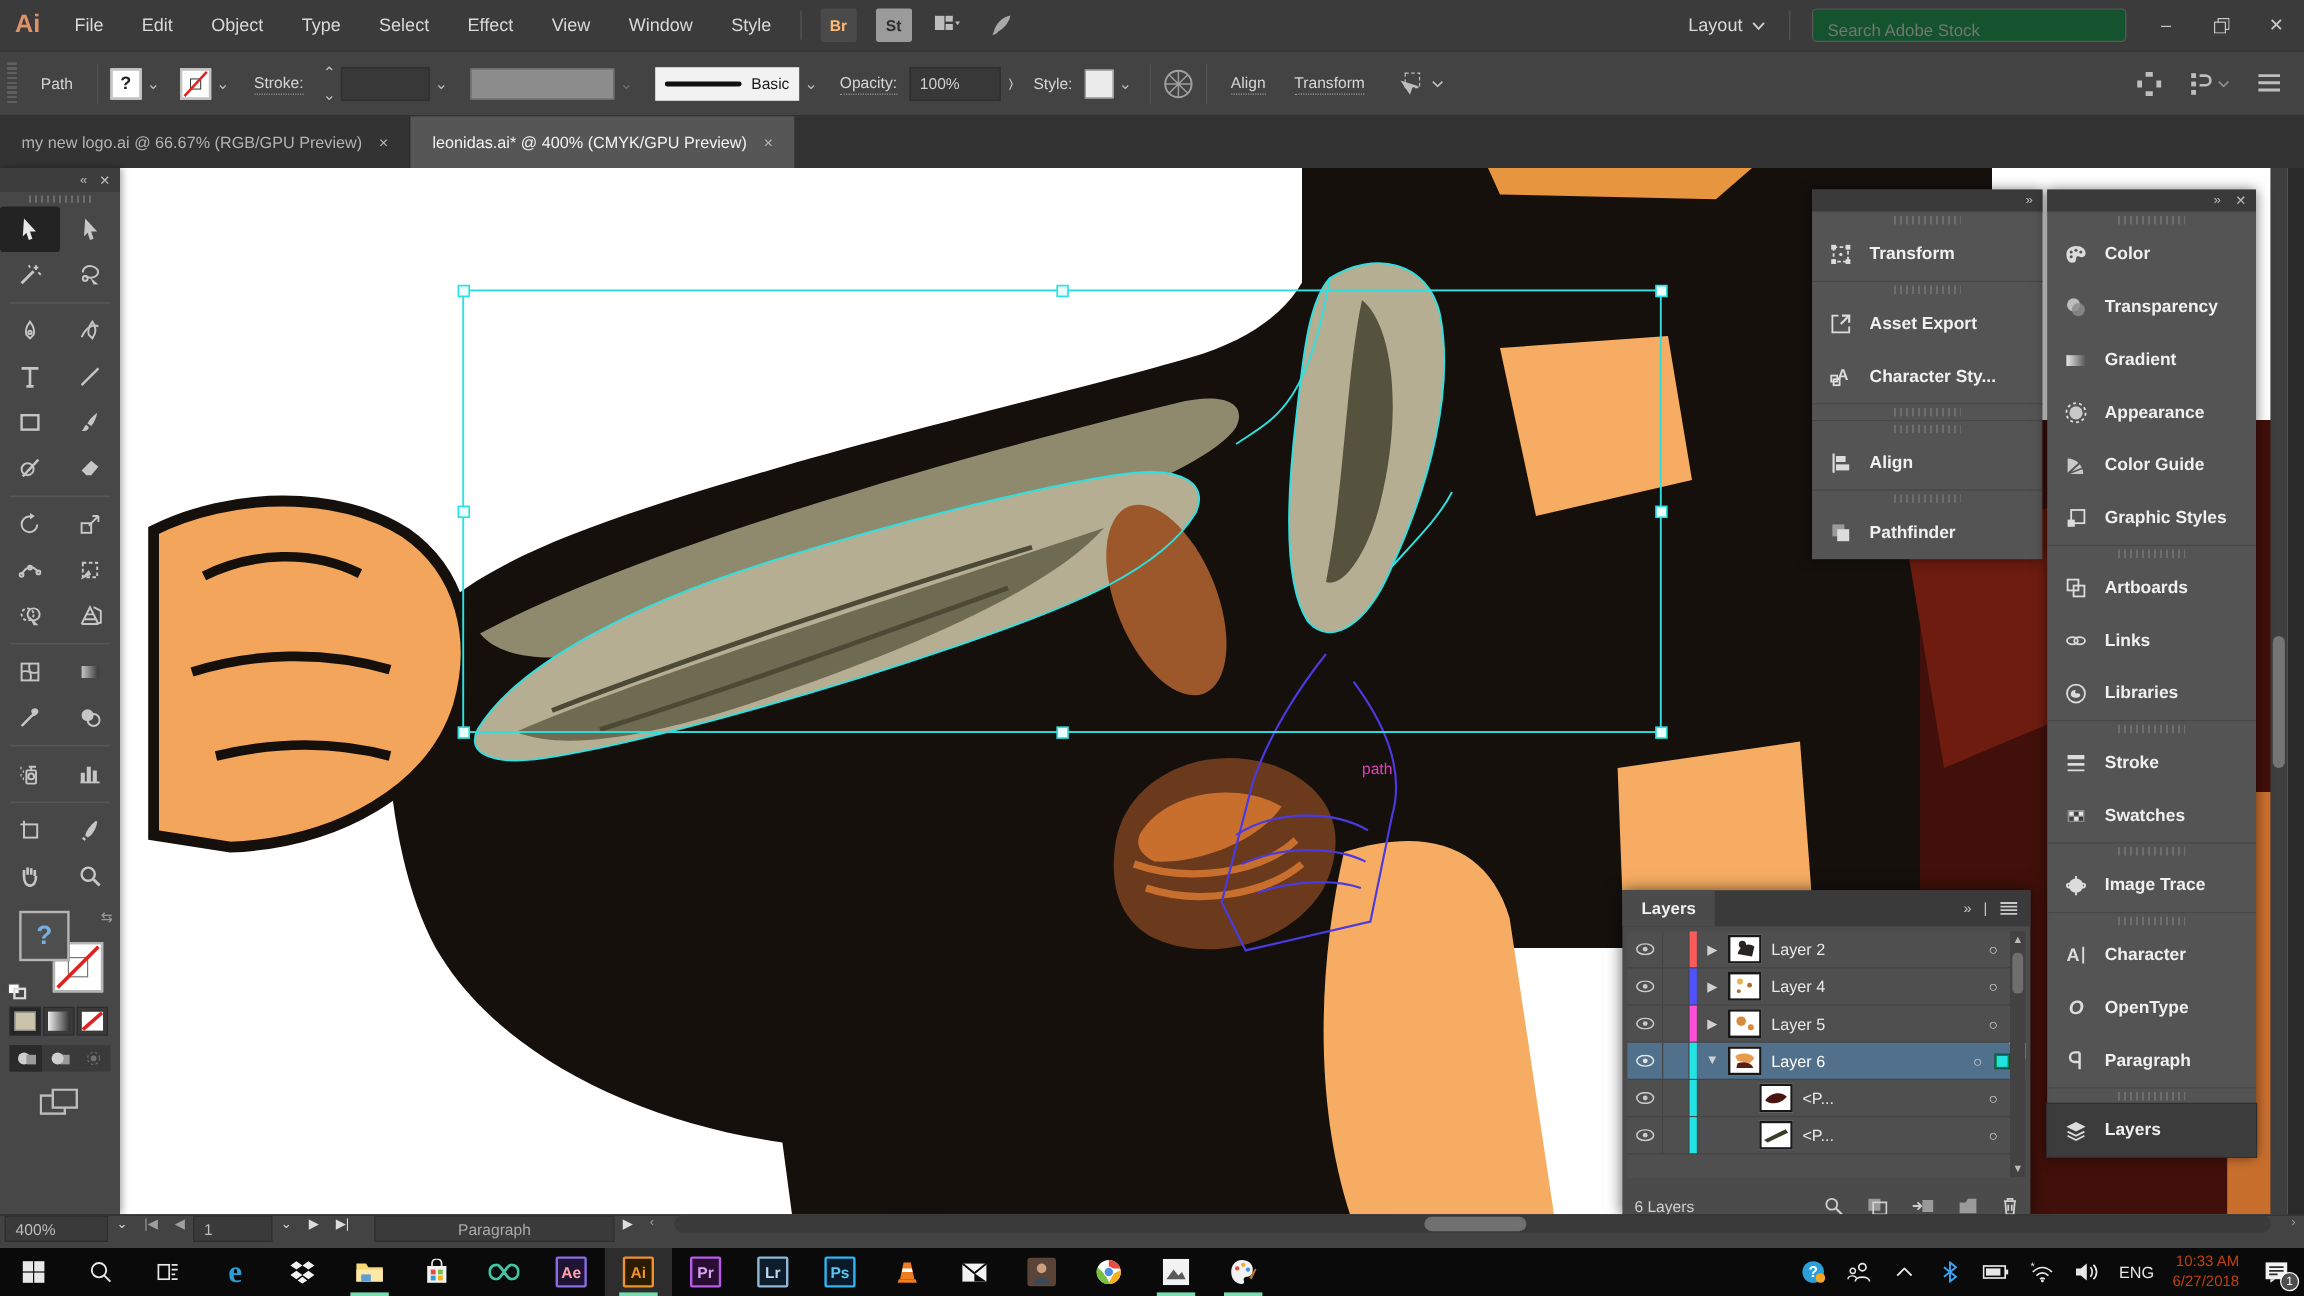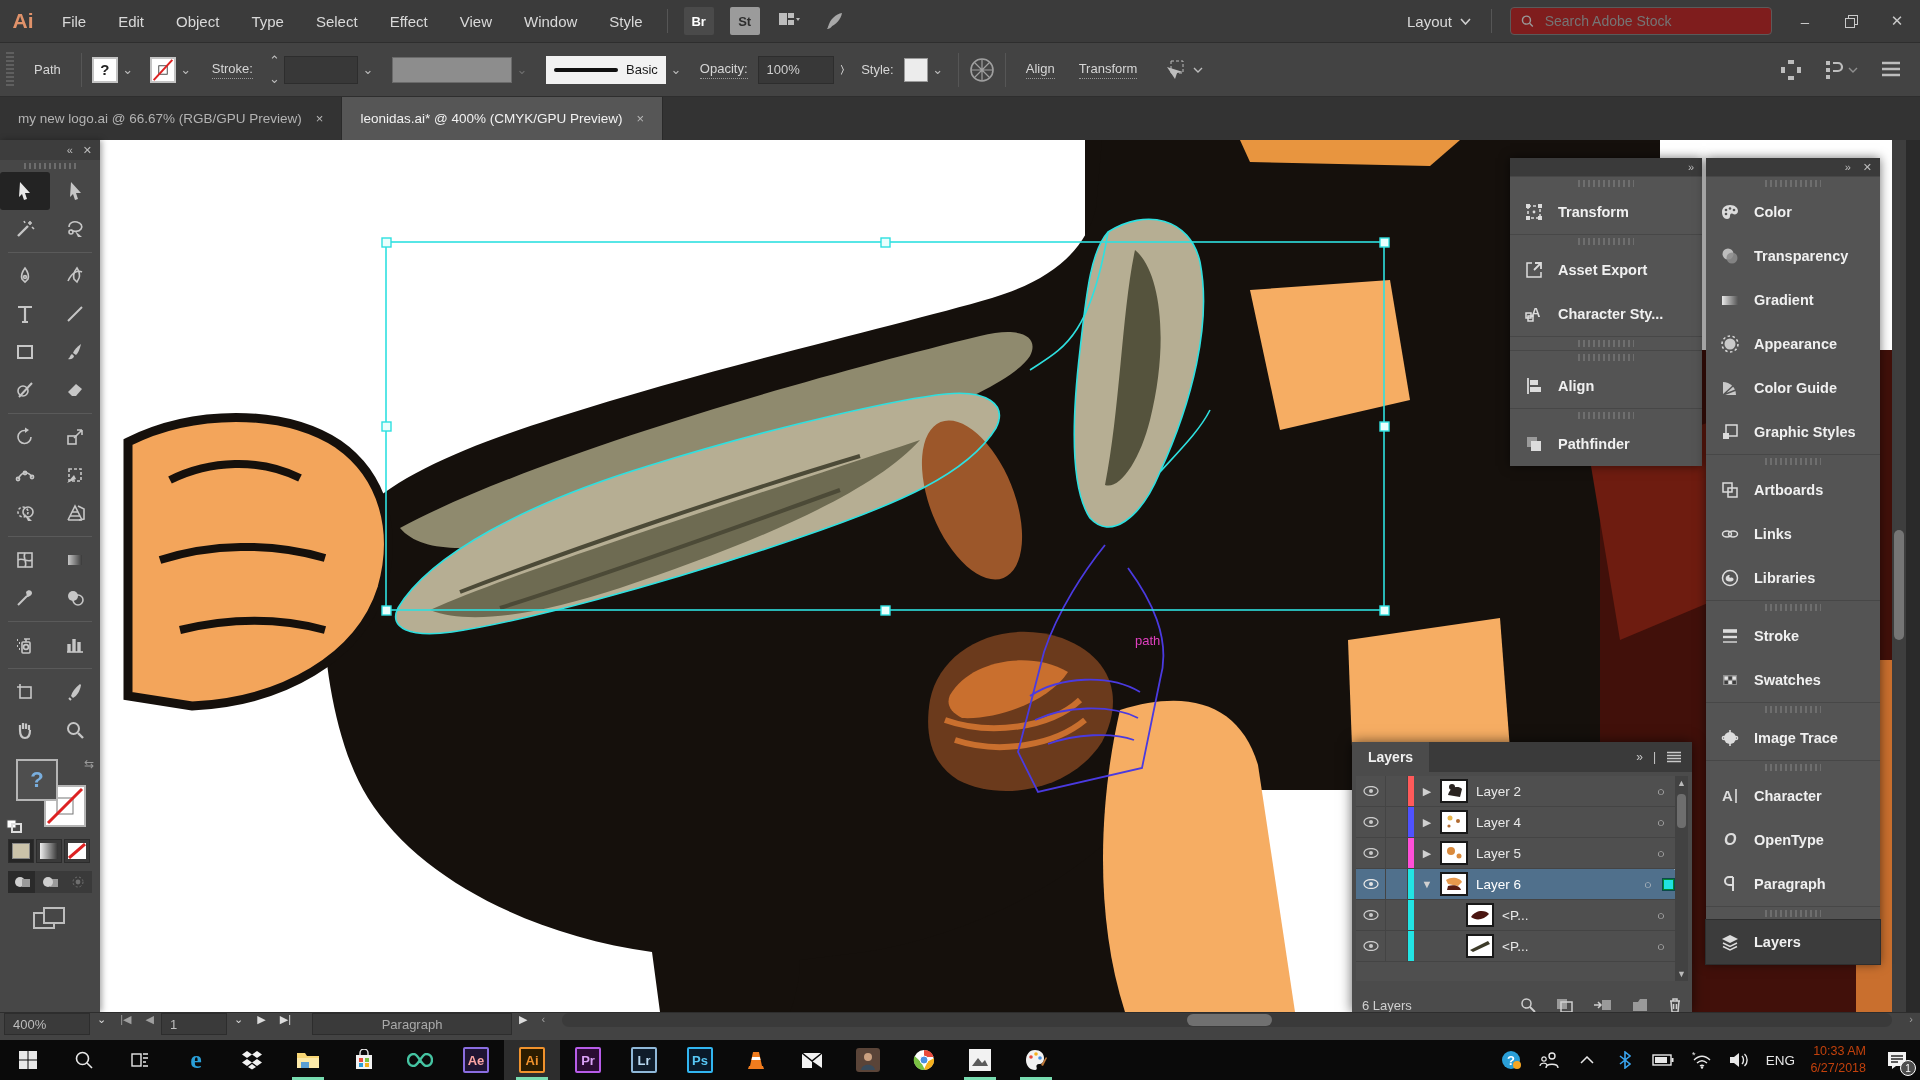--- a/index.html
+++ b/index.html
@@ -6,25 +6,25 @@
   *{box-sizing:border-box;font-family:"Liberation Sans",sans-serif;}
   .app{position:relative;width:1920px;height:1080px;overflow:hidden;background:#3b3b3b;padding-left:35px;}
   svg{display:block;}
 
   
   .menubar{position:absolute;left:0;top:0;width:1920px;height:42px;background:#3b3b3b;display:flex;align-items:center;color:#d9d9d9;}
   .ai-logo{width:46px;height:42px;display:flex;align-items:center;justify-content:center;color:#e0926a;font-size:21px;font-weight:bold;}
   .menu-item{padding:0 16px;font-size:15px;height:42px;display:flex;align-items:center;cursor:default;}
   .mb-sep{width:1px;height:24px;background:#565656;margin:0 8px;}
   .mb-app{width:30px;height:28px;border-radius:2px;display:flex;align-items:center;justify-content:center;font-size:13px;font-weight:bold;margin:0 8px;}
-  .mb-br{background:#4a4a4a;color:#ffffff;}
+  .mb-br{background:#4a4a4a;color:#fdba74;}
   .mb-st{background:#9b9b9b;color:#2e2e2e;}
   .mb-spacer{flex:1;}
   .layout-btn{display:flex;align-items:center;gap:8px;font-size:15px;padding:0 12px;}
-  .searchbox{display:flex;align-items:center;gap:8px;background:#7f1d1d;border:1px solid #5a5a5a;border-radius:4px;height:28px;width:262px;padding:0 10px;margin:0 10px;}
+  .searchbox{display:flex;align-items:center;gap:8px;background:#14532d;border:1px solid #5a5a5a;border-radius:4px;height:28px;width:262px;padding:0 10px;margin:0 10px;flex-direction:column;}
   .searchbox input{background:transparent;border:none;outline:none;color:#9a9a9a;font-size:14px;width:100%;}
   .win-btn{width:46px;height:42px;display:flex;align-items:center;justify-content:center;color:#c9c9c9;font-size:15px;}
 
   
   .controlbar{position:absolute;left:0;top:42px;width:1920px;height:55px;background:#434343;border-top:1px solid #2e2e2e;border-bottom:1px solid #2e2e2e;display:flex;align-items:center;color:#cfcfcf;font-size:13px;}
   .cb-grip{width:8px;height:36px;margin:0 10px 0 6px;background:repeating-linear-gradient(to bottom,#5f5f5f 0 2px,transparent 2px 4px);}
   .cb-label{margin:0 10px;color:#d6d6d6;}
   .cb-underline{border-bottom:1px dotted #9a9a9a;padding-bottom:2px;}
   .cb-sep{width:1px;height:34px;background:#565656;margin:0 10px;}
   .swatch{width:26px;height:26px;background:#fff;border:2px solid #c4c4c4;display:flex;align-items:center;justify-content:center;color:#222;font-weight:bold;font-size:15px;position:relative;}

